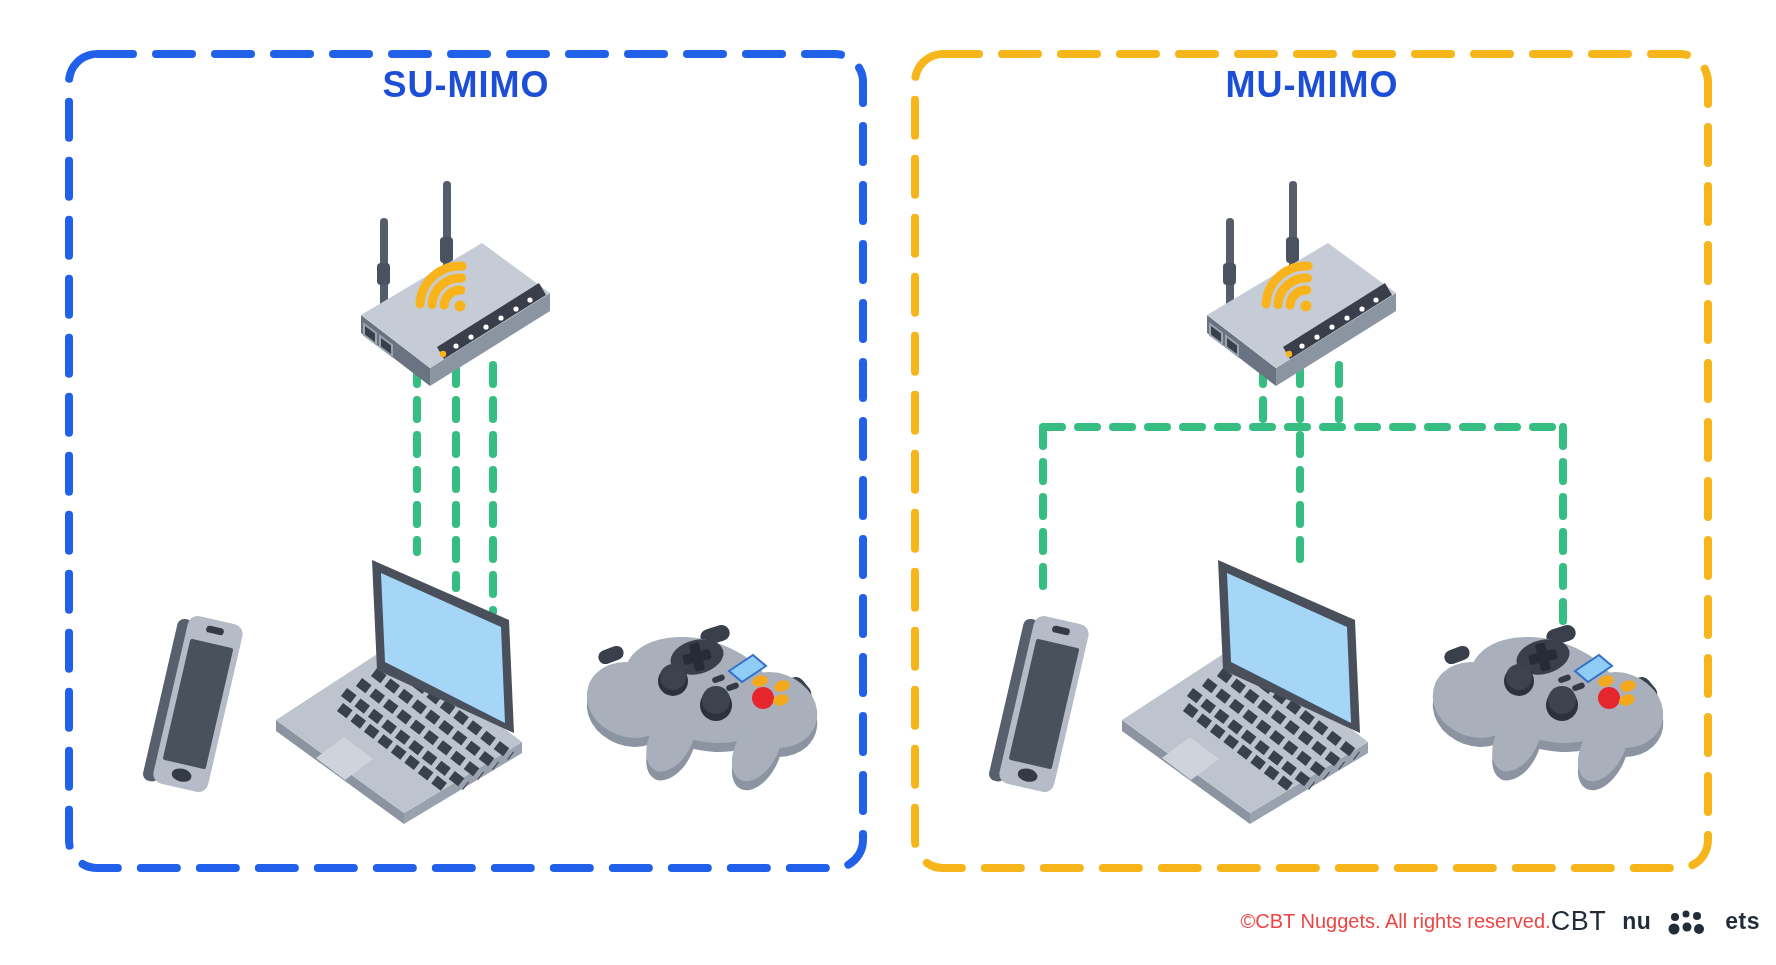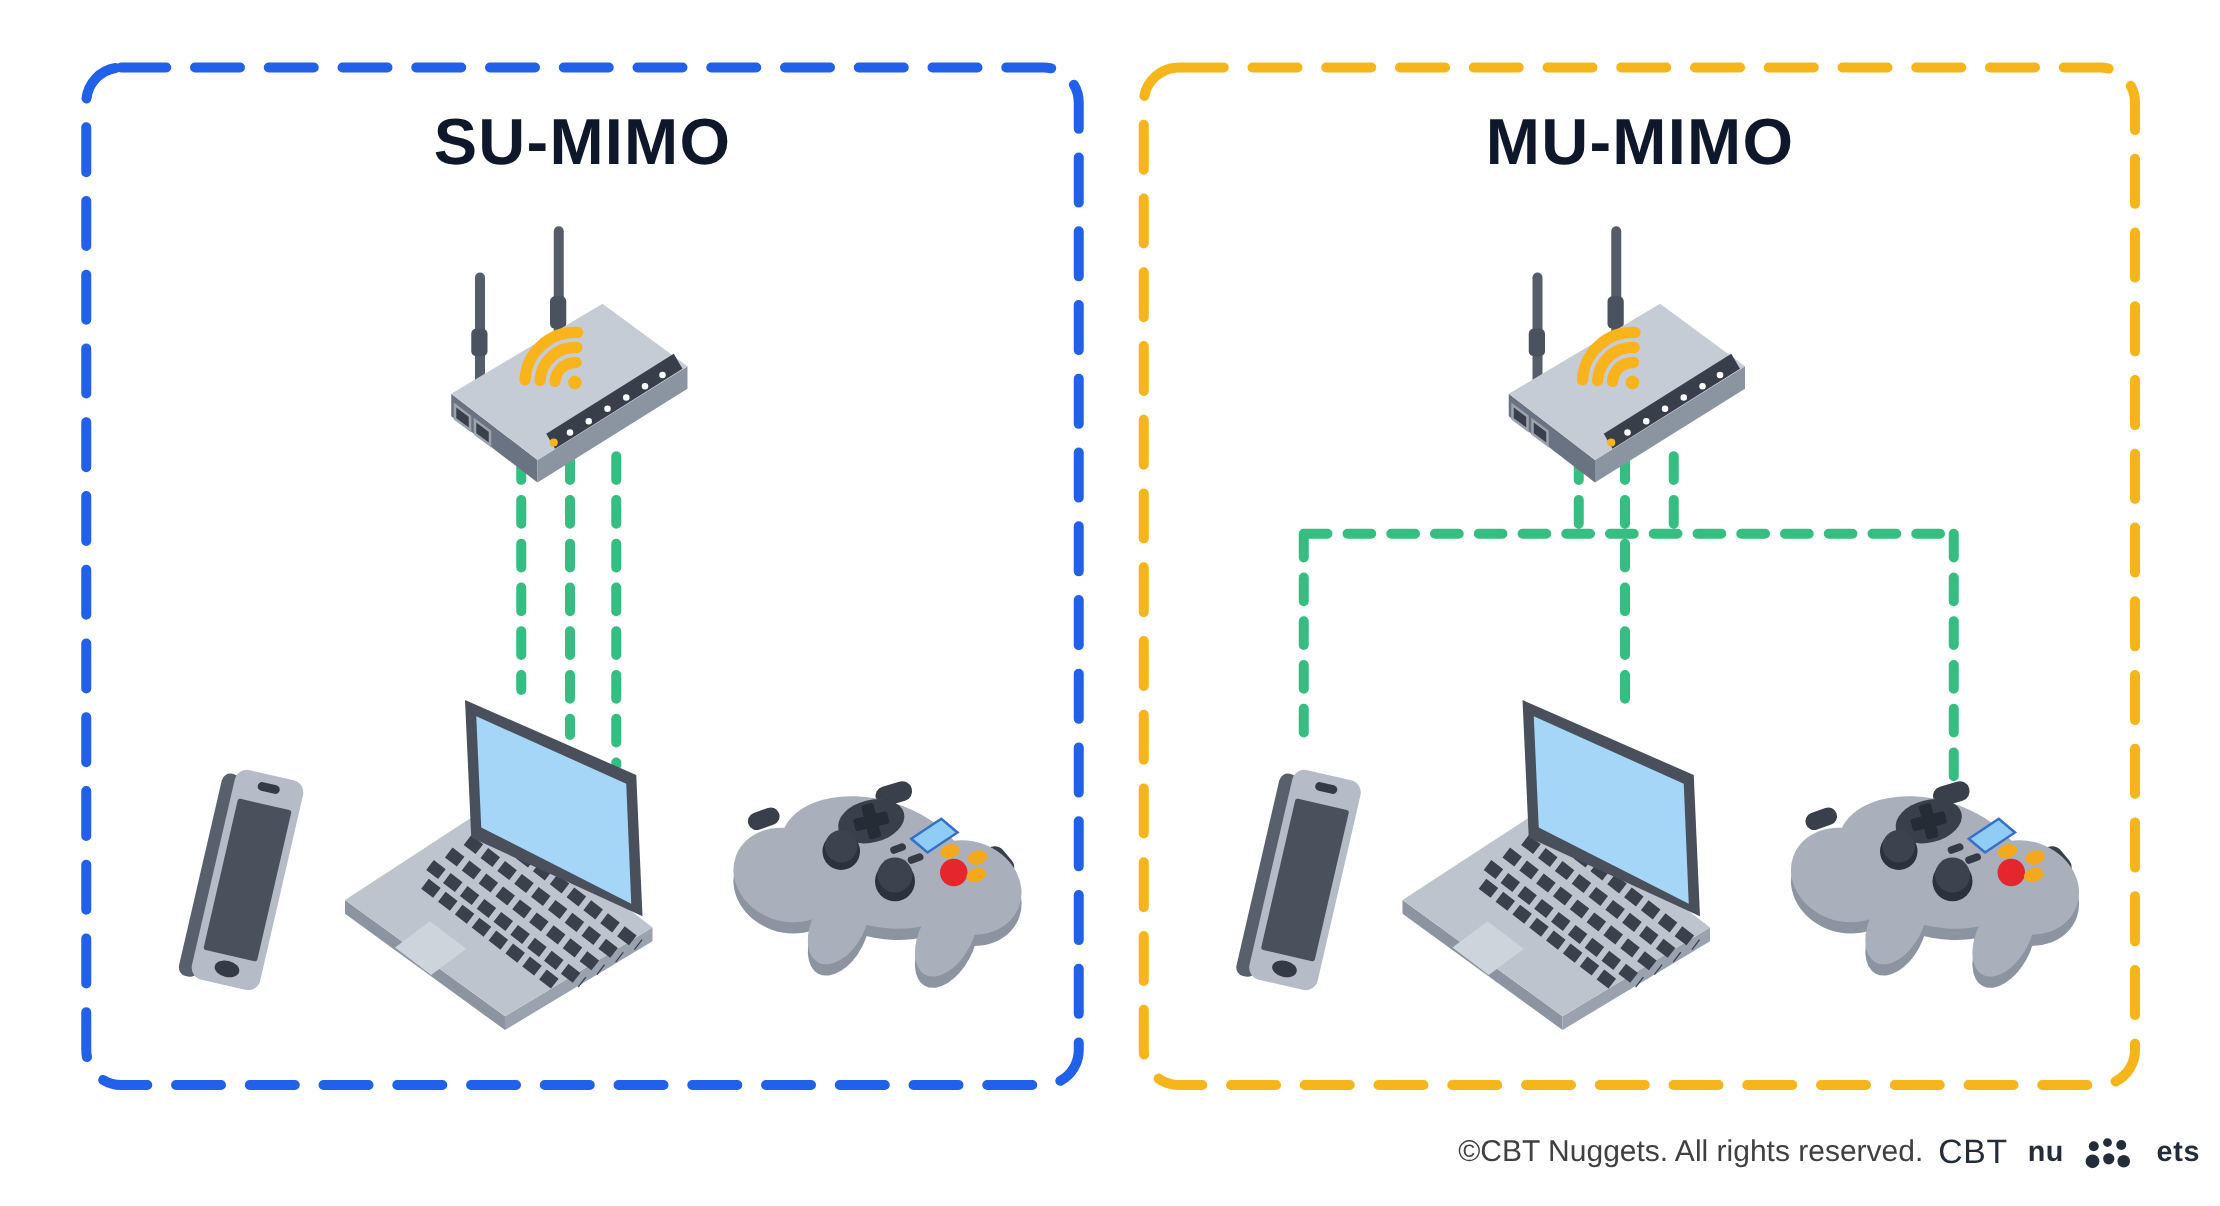--- a/index.html
+++ b/index.html
@@ -2,30 +2,30 @@
 <html><head>
 <meta charset="utf-8">
 <style>
   html,body{margin:0;padding:0;background:#ffffff;}
   .stage{
     position:relative;width:1776px;height:965px;background:#ffffff;overflow:hidden;
     font-family:"Liberation Sans",sans-serif;
   }
   .stage > svg{position:absolute;left:0;top:0;}
   .panel-title{
-    position:absolute;top:84px;width:794px;text-align:center;
-    font-size:52px;font-weight:700;letter-spacing:1px;color:#0f172a;
+    position:absolute;top:64px;width:794px;text-align:center;
+    font-size:36px;font-weight:700;letter-spacing:1px;color:#1d4ed8;
   }
   .panel-title.su{left:69px;}
   .panel-title.mu{left:915px;text-align:center;}
   .footer{
     position:absolute;top:906px;right:16px;display:flex;align-items:center;
     white-space:nowrap;
   }
-  .footer .copyright{font-size:24px;color:#404040;margin-right:12px;}
+  .footer .copyright{font-size:20px;color:#ef4444;margin-right:0;}
   .footer .logo{display:flex;align-items:center;color:#232d39;gap:16px;}
   .footer .logo .cbt{font-size:27px;font-weight:400;letter-spacing:0.5px;}
   .footer .logo .nu,.footer .logo .ets{font-size:23px;font-weight:700;letter-spacing:0.5px;}
   .footer .logo svg{margin:0 1px;vertical-align:middle;}
 </style>
 </head>
 <body>
 
 <div class="stage">
 

